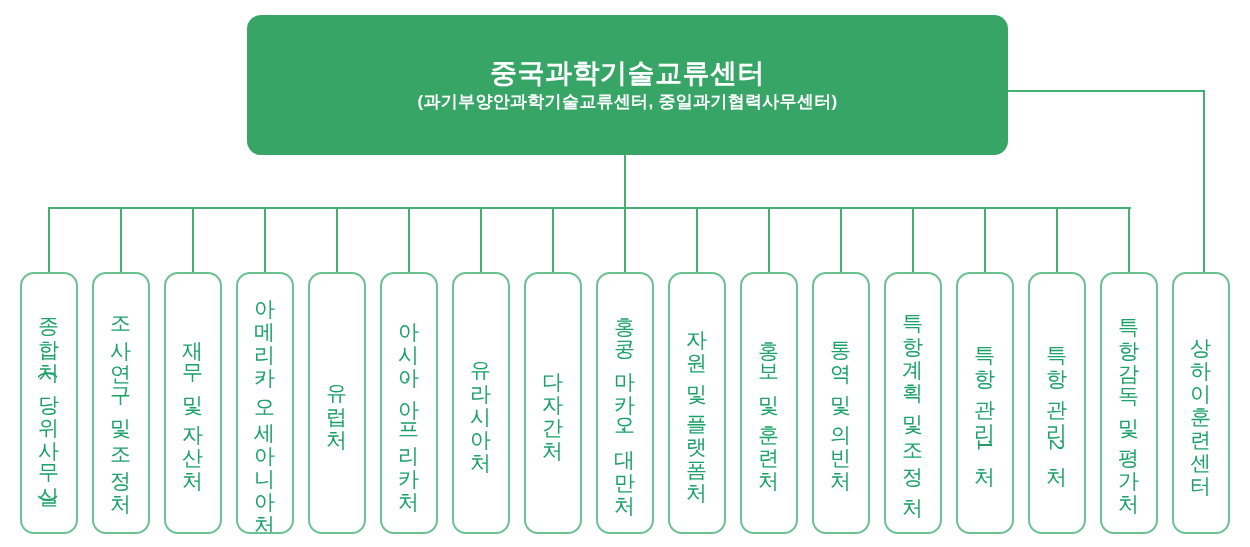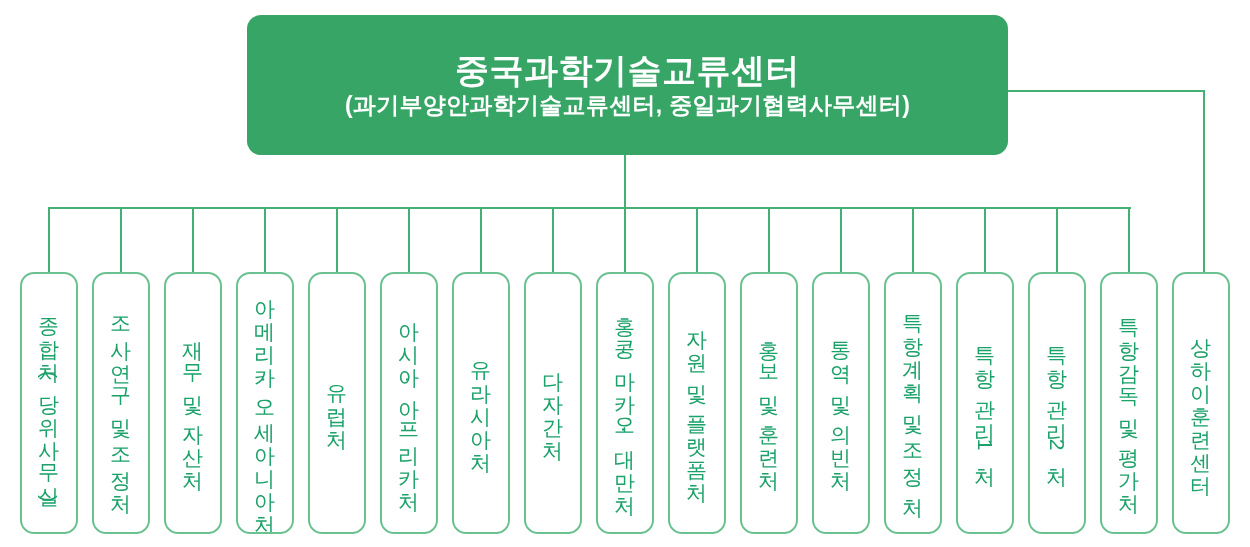--- a/index.html
+++ b/index.html
@@ -27,27 +27,27 @@
     display: flex;
     flex-direction: column;
     align-items: center;
     justify-content: center;
     color: #ffffff;
     text-align: center;
     box-sizing: border-box;
     padding: 0 18px;
   }
   .root-title {
-    font-size: 34px;
+    font-size: 27px;
     font-weight: bold;
     line-height: 1.25;
     letter-spacing: 0.5px;
   }
   .root-subtitle {
-    font-size: 23px;
+    font-size: 17px;
     font-weight: bold;
     line-height: 1.3;
     letter-spacing: 0.3px;
   }
   
   .line {
     position: absolute;
     background: #44b074;
   }
   

